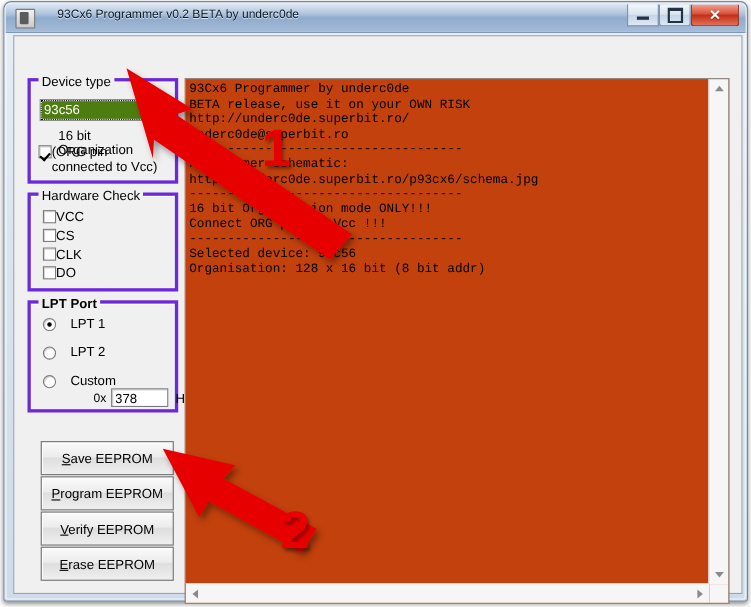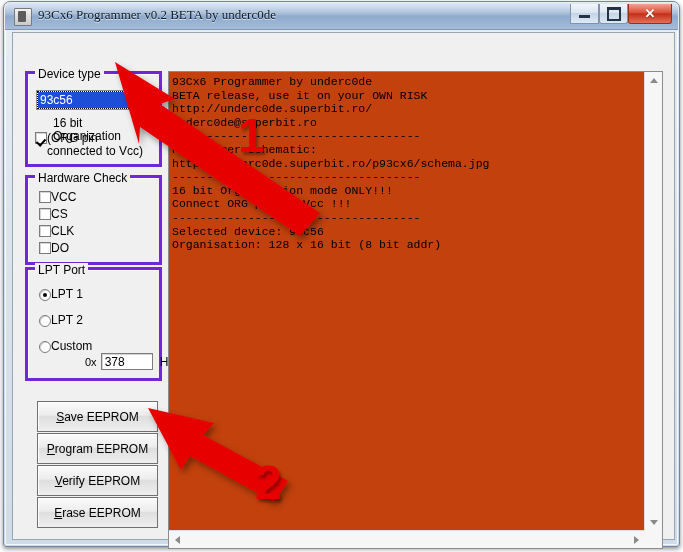--- a/index.html
+++ b/index.html
@@ -42,24 +42,23 @@
   #app-icon{
     position:absolute;left:9px;top:5px;width:16px;height:16px;
     background:linear-gradient(180deg,#f2f2f2,#c9c9c9);
     border:1px solid #7a7a7a;border-radius:1px;
   }
   #app-icon::after{
     content:"";position:absolute;left:3px;top:2px;width:8px;height:11px;
     background:#5c5c5c;border-radius:1px;
   }
   #title-text{
-    position:absolute;left:33px;top:4px;right:120px;
-    font-size:13px;color:#0b1726;white-space:nowrap;overflow:hidden;
+    position:absolute;left:47px;top:4px;right:120px;
+    font-size:11px;color:#0b1726;white-space:nowrap;overflow:hidden;
     text-shadow:0 1px 0 rgba(255,255,255,.7);
-    font-family:Liberation Serif, serif;
   }
   
   .winbtn{
     position:absolute;top:1px;height:20px;
     border:1px solid #7f93ad;border-top:none;
     box-sizing:border-box;
     border-radius:0 0 3px 3px;
     background:linear-gradient(180deg,#f2f6fa 0%,#dae4f0 48%,#c4d3e6 50%,#dfe9f5 100%);
     cursor:default;
   }
@@ -94,32 +93,32 @@
   }
   .group > .legend{
     position:absolute;top:-7px;left:7px;
     background:#f0f0f0;
     padding:0 3px;
     font-size:12px;color:#000;
     white-space:nowrap;
   }
   #grp-device{left:12px;top:38px;width:137px;height:96px;}
   #grp-hw{left:12px;top:142px;width:137px;height:90px;}
-  #grp-lpt{left:12px;top:234px;width:137px;height:114px;}
+  #grp-lpt{left:12px;top:240px;width:137px;height:102px;font-weight:bold;}
 
   
   #combo{
     position:absolute;left:8px;top:16px;width:119px;height:20px;
     box-sizing:border-box;
     border:1px solid #8c8c8c;
     background:#ffffff;
   }
   #combo-value{
     position:absolute;left:1px;top:1px;width:96px;height:16px;
-    background:#1d4ed8;
+    background:#4d7c0f;
     color:#ffffff;
     font-size:12px;
     line-height:16px;
     padding-left:2px;
     box-sizing:border-box;
     outline:1px dotted #000;
     outline-offset:0px;
     white-space:nowrap;overflow:hidden;
   }
   #combo-arrow{
@@ -161,21 +160,21 @@
   }
   #org-text{position:absolute;left:40px;top:84px;width:100px;font-size:12px;line-height:13px;color:#000;}
   #org-check{position:absolute;left:22px;top:99px;}
 
   
   #hw-list{position:absolute;left:26px;top:158px;}
   #hw-list .cbrow{position:relative;left:0;margin-bottom:4px;display:flex;}
 
   
   #lpt-list{position:absolute;left:26px;top:255px;}
-  #lpt-list .rrow{display:flex;align-items:center;margin-bottom:13px;}
+  #lpt-list .rrow{display:flex;align-items:center;margin-bottom:13px;gap:13px;}
   #custom-row{position:absolute;left:40px;top:320px;display:flex;align-items:center;}
   #hex-prefix{font-size:11px;color:#000;margin-right:4px;padding-left:32px;}
   #hex-input{
     width:52px;height:17px;
     border:1px solid #7b7b7b;background:#fff;
     box-shadow:inset 1px 1px 0 #d4d4d4;
     font-family:"Liberation Sans",sans-serif;font-size:12px;
     padding:0 0 0 3px;box-sizing:border-box;color:#000;
     line-height:15px;
   }

